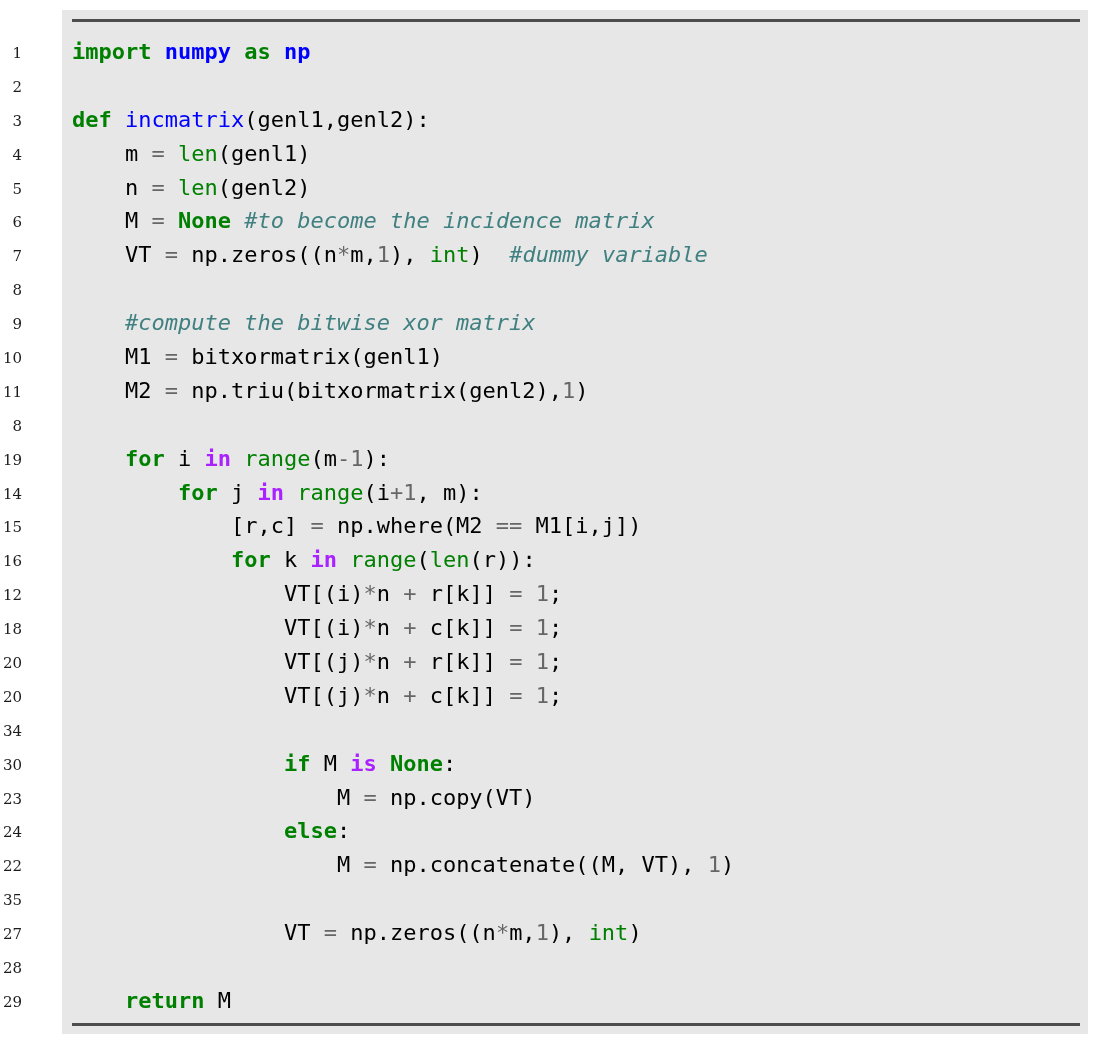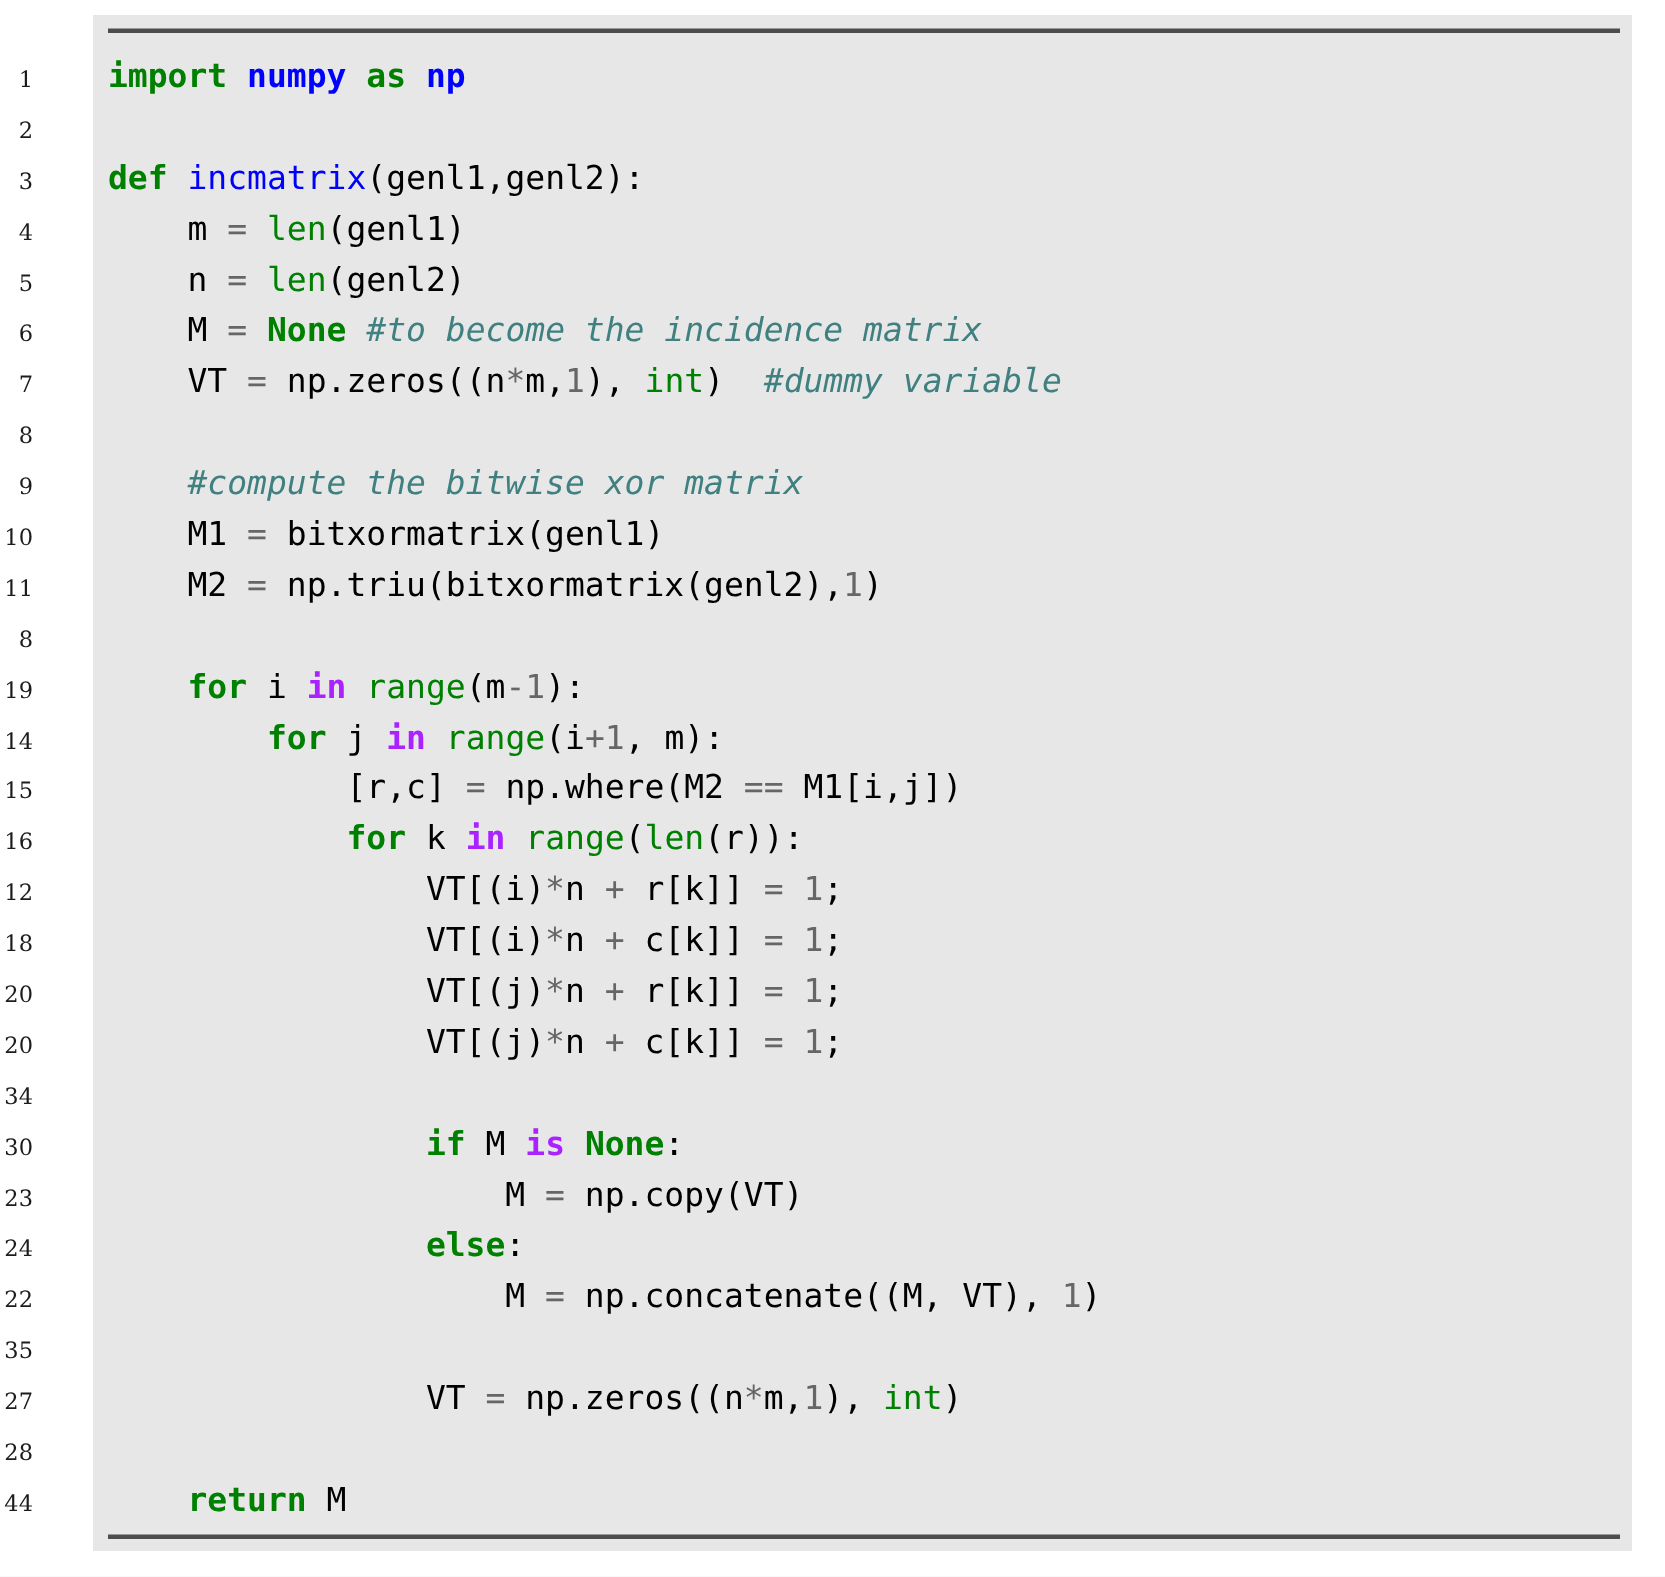--- a/index.html
+++ b/index.html
@@ -87,15 +87,15 @@
     <div class="ln">20</div>
     <div class="ln">20</div>
     <div class="ln">34</div>
     <div class="ln">30</div>
     <div class="ln">23</div>
     <div class="ln">24</div>
     <div class="ln">22</div>
     <div class="ln">35</div>
     <div class="ln">27</div>
     <div class="ln">28</div>
-    <div class="ln">44</div>
+    <div class="ln">29</div>
   </div>
 <div class="code"><div class="cl"><span style="color: rgb(0, 128, 0); font-weight: bold;">import</span><span style="color: rgb(0, 0, 0);"> </span><span style="color: rgb(0, 0, 255); font-weight: bold;">numpy</span><span style="color: rgb(0, 0, 0);"> </span><span style="color: rgb(0, 128, 0); font-weight: bold;">as</span><span style="color: rgb(0, 0, 0);"> </span><span style="color: rgb(0, 0, 255); font-weight: bold;">np</span></div><div class="cl"></div><div class="cl"><span style="color: rgb(0, 128, 0); font-weight: bold;">def</span><span style="color: rgb(0, 0, 0);"> </span><span style="color: rgb(0, 0, 255);">incmatrix</span><span style="color: rgb(0, 0, 0);">(genl1,genl2):</span></div><div class="cl"><span style="color: rgb(0, 0, 0);">    m </span><span style="color: rgb(102, 102, 102);">=</span><span style="color: rgb(0, 0, 0);"> </span><span style="color: rgb(0, 128, 0);">len</span><span style="color: rgb(0, 0, 0);">(genl1)</span></div><div class="cl"><span style="color: rgb(0, 0, 0);">    n </span><span style="color: rgb(102, 102, 102);">=</span><span style="color: rgb(0, 0, 0);"> </span><span style="color: rgb(0, 128, 0);">len</span><span style="color: rgb(0, 0, 0);">(genl2)</span></div><div class="cl"><span style="color: rgb(0, 0, 0);">    M </span><span style="color: rgb(102, 102, 102);">=</span><span style="color: rgb(0, 0, 0);"> </span><span style="color: rgb(0, 128, 0); font-weight: bold;">None</span><span style="color: rgb(0, 0, 0);"> </span><span style="color: rgb(64, 128, 128); font-style: italic;">#to become the incidence matrix</span></div><div class="cl"><span style="color: rgb(0, 0, 0);">    VT </span><span style="color: rgb(102, 102, 102);">=</span><span style="color: rgb(0, 0, 0);"> np.zeros((n</span><span style="color: rgb(102, 102, 102);">*</span><span style="color: rgb(0, 0, 0);">m,</span><span style="color: rgb(102, 102, 102);">1</span><span style="color: rgb(0, 0, 0);">), </span><span style="color: rgb(0, 128, 0);">int</span><span style="color: rgb(0, 0, 0);">)  </span><span style="color: rgb(64, 128, 128); font-style: italic;">#dummy variable</span></div><div class="cl"></div><div class="cl"><span style="color: rgb(0, 0, 0);">    </span><span style="color: rgb(64, 128, 128); font-style: italic;">#compute the bitwise xor matrix</span></div><div class="cl"><span style="color: rgb(0, 0, 0);">    M1 </span><span style="color: rgb(102, 102, 102);">=</span><span style="color: rgb(0, 0, 0);"> bitxormatrix(genl1)</span></div><div class="cl"><span style="color: rgb(0, 0, 0);">    M2 </span><span style="color: rgb(102, 102, 102);">=</span><span style="color: rgb(0, 0, 0);"> np.triu(bitxormatrix(genl2),</span><span style="color: rgb(102, 102, 102);">1</span><span style="color: rgb(0, 0, 0);">)</span></div><div class="cl"></div><div class="cl"><span style="color: rgb(0, 0, 0);">    </span><span style="color: rgb(0, 128, 0); font-weight: bold;">for</span><span style="color: rgb(0, 0, 0);"> i </span><span style="color: rgb(170, 34, 255); font-weight: bold;">in</span><span style="color: rgb(0, 0, 0);"> </span><span style="color: rgb(0, 128, 0);">range</span><span style="color: rgb(0, 0, 0);">(m</span><span style="color: rgb(102, 102, 102);">-</span><span style="color: rgb(102, 102, 102);">1</span><span style="color: rgb(0, 0, 0);">):</span></div><div class="cl"><span style="color: rgb(0, 0, 0);">        </span><span style="color: rgb(0, 128, 0); font-weight: bold;">for</span><span style="color: rgb(0, 0, 0);"> j </span><span style="color: rgb(170, 34, 255); font-weight: bold;">in</span><span style="color: rgb(0, 0, 0);"> </span><span style="color: rgb(0, 128, 0);">range</span><span style="color: rgb(0, 0, 0);">(i</span><span style="color: rgb(102, 102, 102);">+</span><span style="color: rgb(102, 102, 102);">1</span><span style="color: rgb(0, 0, 0);">, m):</span></div><div class="cl"><span style="color: rgb(0, 0, 0);">            [r,c] </span><span style="color: rgb(102, 102, 102);">=</span><span style="color: rgb(0, 0, 0);"> np.where(M2 </span><span style="color: rgb(102, 102, 102);">==</span><span style="color: rgb(0, 0, 0);"> M1[i,j])</span></div><div class="cl"><span style="color: rgb(0, 0, 0);">            </span><span style="color: rgb(0, 128, 0); font-weight: bold;">for</span><span style="color: rgb(0, 0, 0);"> k </span><span style="color: rgb(170, 34, 255); font-weight: bold;">in</span><span style="color: rgb(0, 0, 0);"> </span><span style="color: rgb(0, 128, 0);">range</span><span style="color: rgb(0, 0, 0);">(</span><span style="color: rgb(0, 128, 0);">len</span><span style="color: rgb(0, 0, 0);">(r)):</span></div><div class="cl"><span style="color: rgb(0, 0, 0);">                VT[(i)</span><span style="color: rgb(102, 102, 102);">*</span><span style="color: rgb(0, 0, 0);">n </span><span style="color: rgb(102, 102, 102);">+</span><span style="color: rgb(0, 0, 0);"> r[k]] </span><span style="color: rgb(102, 102, 102);">=</span><span style="color: rgb(0, 0, 0);"> </span><span style="color: rgb(102, 102, 102);">1</span><span style="color: rgb(0, 0, 0);">;</span></div><div class="cl"><span style="color: rgb(0, 0, 0);">                VT[(i)</span><span style="color: rgb(102, 102, 102);">*</span><span style="color: rgb(0, 0, 0);">n </span><span style="color: rgb(102, 102, 102);">+</span><span style="color: rgb(0, 0, 0);"> c[k]] </span><span style="color: rgb(102, 102, 102);">=</span><span style="color: rgb(0, 0, 0);"> </span><span style="color: rgb(102, 102, 102);">1</span><span style="color: rgb(0, 0, 0);">;</span></div><div class="cl"><span style="color: rgb(0, 0, 0);">                VT[(j)</span><span style="color: rgb(102, 102, 102);">*</span><span style="color: rgb(0, 0, 0);">n </span><span style="color: rgb(102, 102, 102);">+</span><span style="color: rgb(0, 0, 0);"> r[k]] </span><span style="color: rgb(102, 102, 102);">=</span><span style="color: rgb(0, 0, 0);"> </span><span style="color: rgb(102, 102, 102);">1</span><span style="color: rgb(0, 0, 0);">;</span></div><div class="cl"><span style="color: rgb(0, 0, 0);">                VT[(j)</span><span style="color: rgb(102, 102, 102);">*</span><span style="color: rgb(0, 0, 0);">n </span><span style="color: rgb(102, 102, 102);">+</span><span style="color: rgb(0, 0, 0);"> c[k]] </span><span style="color: rgb(102, 102, 102);">=</span><span style="color: rgb(0, 0, 0);"> </span><span style="color: rgb(102, 102, 102);">1</span><span style="color: rgb(0, 0, 0);">;</span></div><div class="cl"></div><div class="cl"><span style="color: rgb(0, 0, 0);">                </span><span style="color: rgb(0, 128, 0); font-weight: bold;">if</span><span style="color: rgb(0, 0, 0);"> M </span><span style="color: rgb(170, 34, 255); font-weight: bold;">is</span><span style="color: rgb(0, 0, 0);"> </span><span style="color: rgb(0, 128, 0); font-weight: bold;">None</span><span style="color: rgb(0, 0, 0);">:</span></div><div class="cl"><span style="color: rgb(0, 0, 0);">                    M </span><span style="color: rgb(102, 102, 102);">=</span><span style="color: rgb(0, 0, 0);"> np.copy(VT)</span></div><div class="cl"><span style="color: rgb(0, 0, 0);">                </span><span style="color: rgb(0, 128, 0); font-weight: bold;">else</span><span style="color: rgb(0, 0, 0);">:</span></div><div class="cl"><span style="color: rgb(0, 0, 0);">                    M </span><span style="color: rgb(102, 102, 102);">=</span><span style="color: rgb(0, 0, 0);"> np.concatenate((M, VT), </span><span style="color: rgb(102, 102, 102);">1</span><span style="color: rgb(0, 0, 0);">)</span></div><div class="cl"></div><div class="cl"><span style="color: rgb(0, 0, 0);">                VT </span><span style="color: rgb(102, 102, 102);">=</span><span style="color: rgb(0, 0, 0);"> np.zeros((n</span><span style="color: rgb(102, 102, 102);">*</span><span style="color: rgb(0, 0, 0);">m,</span><span style="color: rgb(102, 102, 102);">1</span><span style="color: rgb(0, 0, 0);">), </span><span style="color: rgb(0, 128, 0);">int</span><span style="color: rgb(0, 0, 0);">)</span></div><div class="cl"></div><div class="cl"><span style="color: rgb(0, 0, 0);">    </span><span style="color: rgb(0, 128, 0); font-weight: bold;">return</span><span style="color: rgb(0, 0, 0);"> M</span></div></div>
 
 </body></html>

